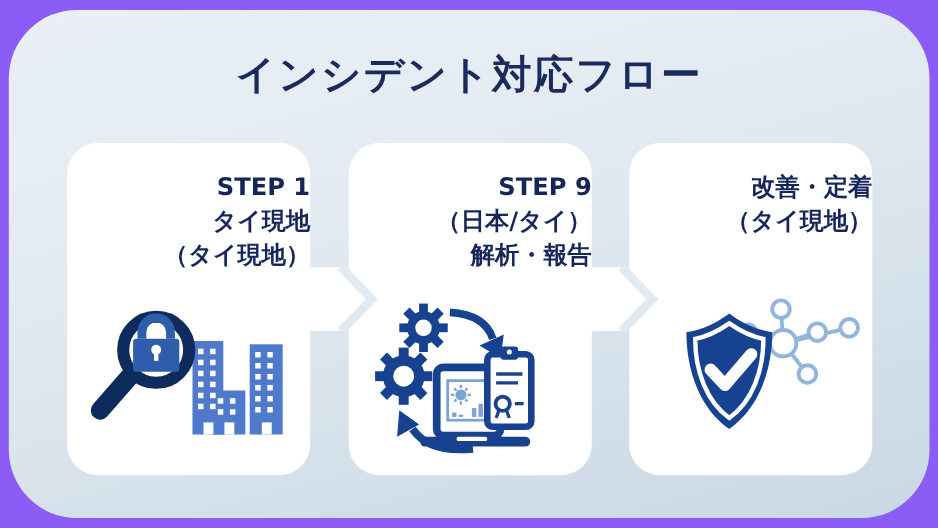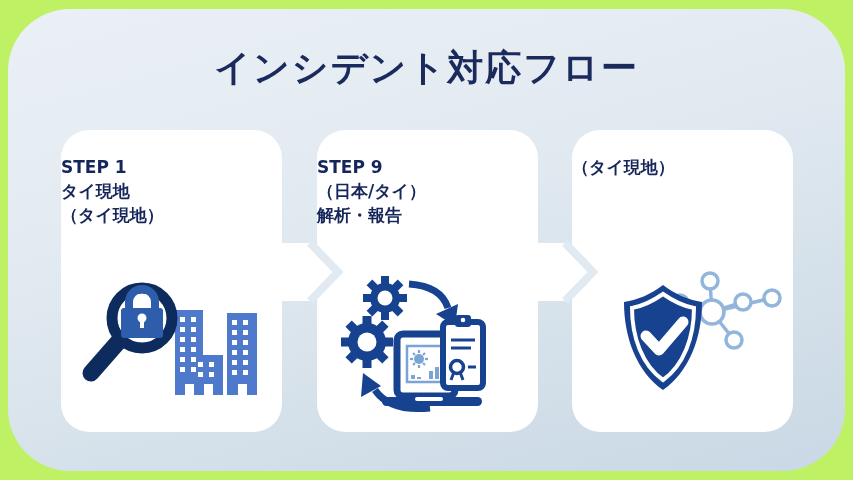--- a/index.html
+++ b/index.html
@@ -1,27 +1,27 @@
 <!DOCTYPE html>
 <html><head>
 <meta charset="utf-8">
 <style>
   * { margin:0; padding:0; box-sizing:border-box; }
   html,body { width:853px; height:480px; background:#ffffff; overflow:hidden;
     font-family:"DejaVu Sans","Liberation Sans",sans-serif; }
-  .stage { position:relative; width:853px; height:480px; background:#bef264; }
+  .stage { position:relative; width:853px; height:480px; background:#8b5cf6; }
   .panel { position:absolute; left:8px; top:9px; right:8px; bottom:9px;
     border-radius:62px;
     background:linear-gradient(165deg,#eaf0f5 0%,#e2eaf1 40%,#d5e1ea 70%,#c9d8e5 100%); }
   .title { position:absolute; left:0; right:0; top:44px; text-align:center;
     font-size:36px; font-weight:bold; letter-spacing:2px; color:#1b2a5c; }
   .card { position:absolute; top:130px; width:221px; height:302px;
     background:#ffffff; border-radius:28px; z-index:1; }
   .card.c1 { left:61px; } .card.c2 { left:317px; } .card.c3 { left:572px; }
-  .card-head { margin-top:26px; text-align:left; font-size:17px; font-weight:bold;
+  .card-head { margin-top:26px; text-align:right; font-size:22px; font-weight:bold;
     color:#15265a; line-height:1.4; }
   .card-icon { position:absolute; }
   .icon1 { left:8px;  top:125px; }
   .icon2 { left:18px; top:140px; }
   .icon3 { left:14px; top:130px; }
   .flow-arrow { position:absolute; top:239px; width:84px; height:66px; z-index:2; }
   .fa1 { left:264px; } .fa2 { left:519px; }
 </style>
 </head>
 <body>
@@ -171,20 +171,21 @@
         <circle cx="122" cy="97" r="6.5" fill="#ffffff" stroke="#17428f" stroke-width="3.5"></circle>
         <line x1="119" y1="102" x2="116" y2="110" stroke="#17428f" stroke-width="3"></line>
         <line x1="125" y1="102" x2="128" y2="110" stroke="#17428f" stroke-width="3"></line>
         <line x1="133" y1="97" x2="141" y2="97" stroke="#17428f" stroke-width="3"></line>
       </g>
     </svg>
   </div>
 
   <div class="card c3">
     <div class="card-head">
+      <div>改善・定着</div>
       <div>（タイ現地）</div>
     </div>
     <svg class="card-icon icon3" width="210" height="150" viewBox="0 0 210 150">
 
       <g stroke="#92b6db" stroke-width="3.5" fill="#ffffff">
         <line x1="126" y1="52" x2="124" y2="21"></line>
         <line x1="126" y1="52" x2="157" y2="42"></line>
         <line x1="126" y1="52" x2="186" y2="38"></line>
         <line x1="126" y1="52" x2="148" y2="80"></line>
         <line x1="126" y1="52" x2="94" y2="43"></line>

